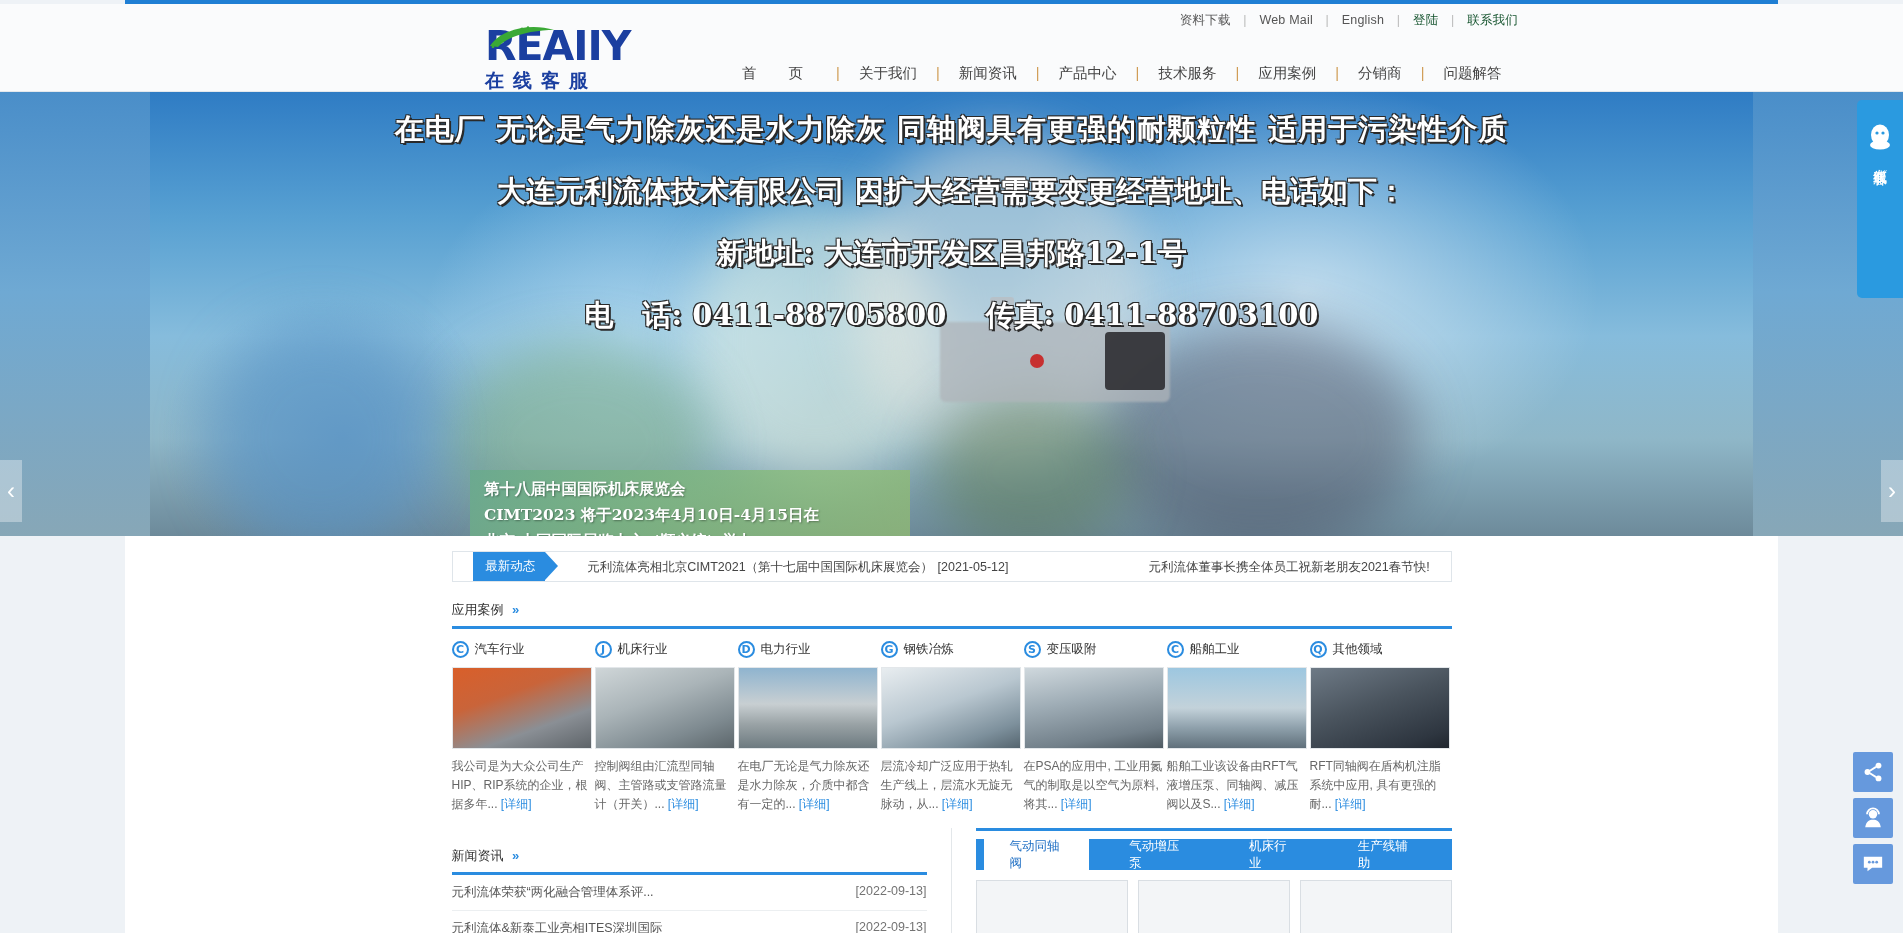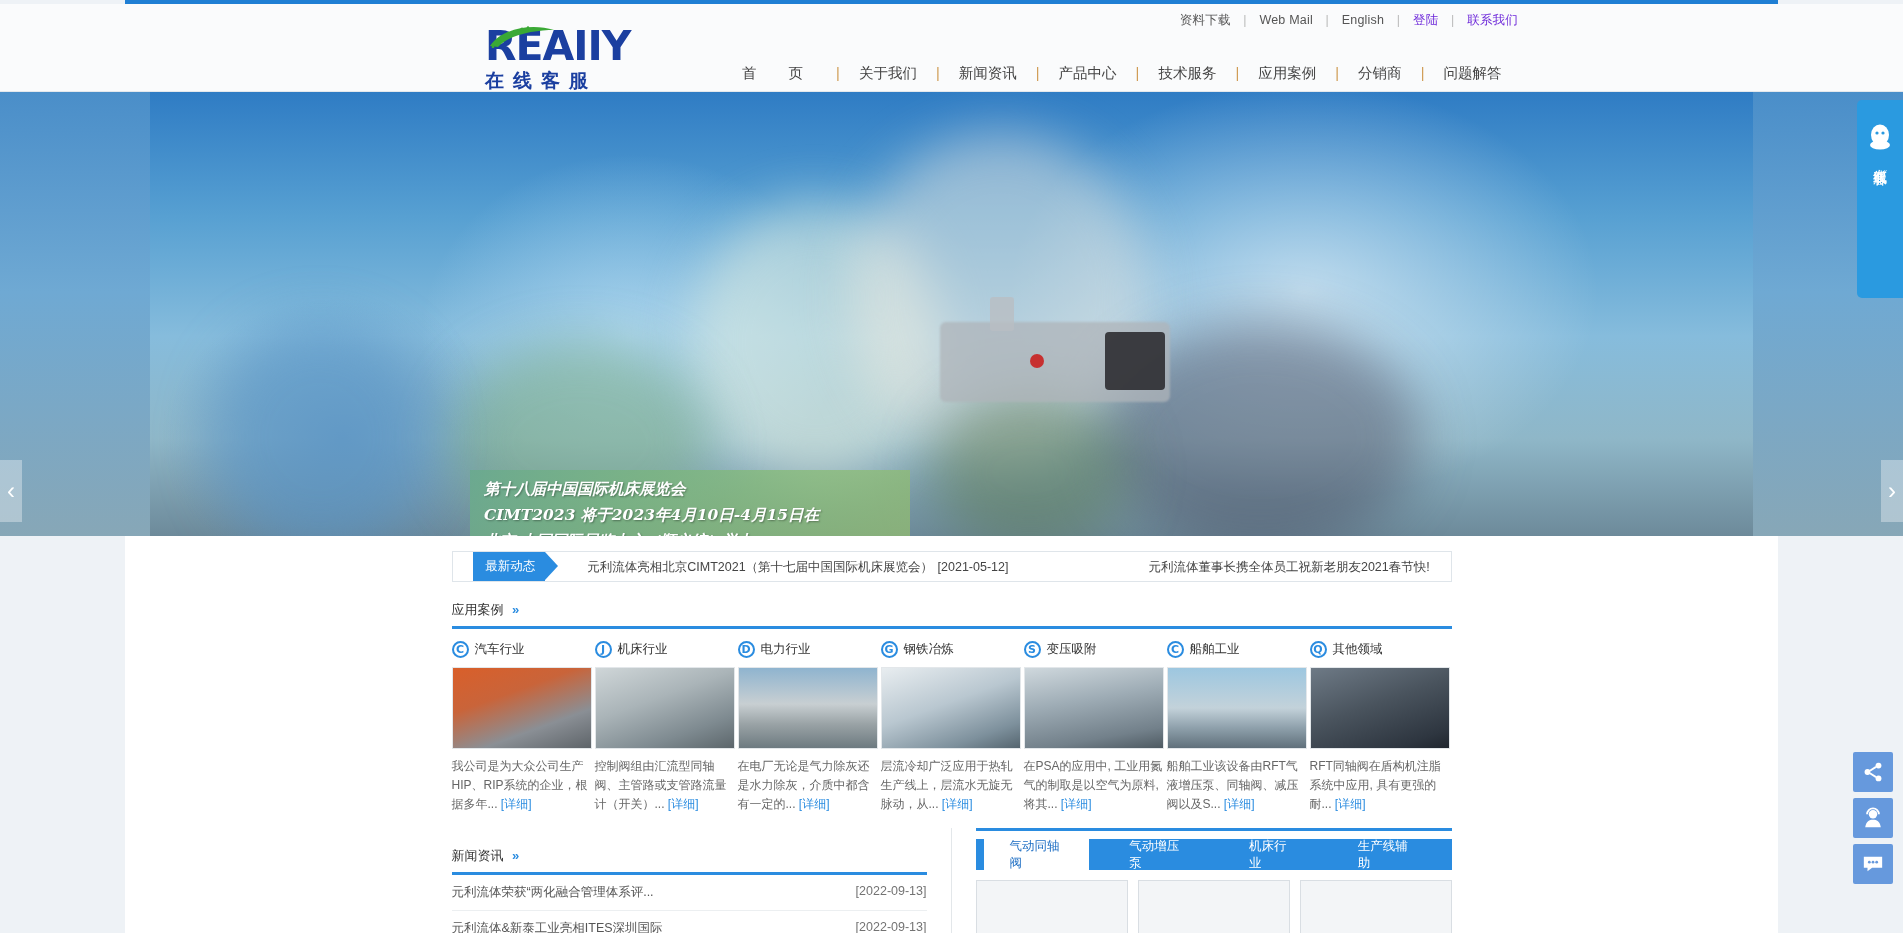--- a/index.html
+++ b/index.html
@@ -19,21 +19,21 @@
     position: relative;
     height: 88px;
     background: #fafbfc;
     border-bottom: 1px solid #e4e8ec;
   }
   .toplinks {
     position:absolute; right: 385px; top: 8px;
     font-size: 12.5px; color: #555; letter-spacing: .2px;
   }
   .toplinks a { color:#555; text-decoration:none; }
-  .toplinks a.accent { color:#6d28d9;margin-top:11px; }
+  .toplinks a.accent { color:#14532d;margin-top:11px; }
   .toplinks .sep { color:#bbb; margin: 0 9px; }
 
   
   .logo { position:absolute; left: 485px; top: 22px; width: 210px; height: 62px; }
   .logo .mark { font-size: 41px; font-weight: bold; color:#1b3fa0; letter-spacing: -1px;
                 font-family: "DejaVu Sans", sans-serif; line-height: 40px; }
   .logo .swoosh {
     position:absolute; left: 3px; top: 0px; width: 70px; height: 22px;
   }
   .logo .cn { font-size: 19px; font-weight:bold; color:#1b3fa0; letter-spacing: 9px; margin-top: 2px;}
@@ -78,21 +78,20 @@
   }
   .bline.l1 { font-size: 29px; margin-top: 18px; letter-spacing: 1px; }
   .bline.l2 { font-size: 29px; margin-top: 22px; }
   .bline.l3 { font-size: 29px; margin-top: 22px; }
   .bline.l4 { font-size: 29px; margin-top: 22px; }
 
   .promo {
     position:absolute; left: 470px; top: 378px; width: 440px; height: 104px;
     background: linear-gradient(135deg, rgba(104,170,140,.82), rgba(132,186,120,.78) 55%, rgba(150,190,110,.72));
     padding: 6px 0 0 14px;
-    font-style: italic;
   }
   .promo div {
     color:#ffffff; font-size: 15.5px; line-height: 26px; font-weight:bold;
     font-family:"DejaVu Serif","Liberation Serif",serif;
     text-shadow: 1px 1px 2px rgba(0,0,0,.35);
     white-space:nowrap;
   }
 
   
   .barrow {
@@ -242,20 +241,26 @@
       <div class="blob" style="left:60px;  top:230px; width:220px; height:230px; background:rgba(90,150,200,.5)"></div>
       <div class="blob" style="left:950px; top:230px; width:320px; height:230px; background:rgba(70,70,90,.45)"></div>
       <div class="blob" style="left:780px; top:300px; width:200px; height:160px; background:rgba(90,120,80,.5)"></div>
 
       <div style="position:absolute;left:790px;top:230px;width:230px;height:80px;background:rgba(175,180,185,.75);border-radius:6px;filter:blur(1px)"></div>
       <div style="position:absolute;left:955px;top:240px;width:60px;height:58px;background:rgba(45,45,50,.9);border-radius:4px"></div>
       <div style="position:absolute;left:880px;top:262px;width:14px;height:14px;background:rgba(200,40,40,.95);border-radius:50%"></div>
       <div style="position:absolute;left:840px;top:205px;width:24px;height:34px;background:rgba(185,190,195,.8);border-radius:3px"></div>
     </div>
 
+    <div class="banner-text">
+      <div class="bline l1">在电厂 无论是气力除灰还是水力除灰   同轴阀具有更强的耐颗粒性 适用于污染性介质</div>
+      <div class="bline l2">大连元利流体技术有限公司 因扩大经营需要变更经营地址、电话如下：</div>
+      <div class="bline l3">新地址:  大连市开发区昌邦路12-1号</div>
+      <div class="bline l4">电　话:  0411-88705800　 传真:  0411-88703100</div>
+    </div>
 
     <div class="promo">
       <div>第十八届中国国际机床展览会</div>
       <div>CIMT2023  将于2023年4月10日-4月15日在</div>
       <div>北京 中国国际展览中心（顺义馆）举办</div>
 
     </div>
 
     <div class="barrow l">‹</div>
     <div class="barrow r">›</div>

